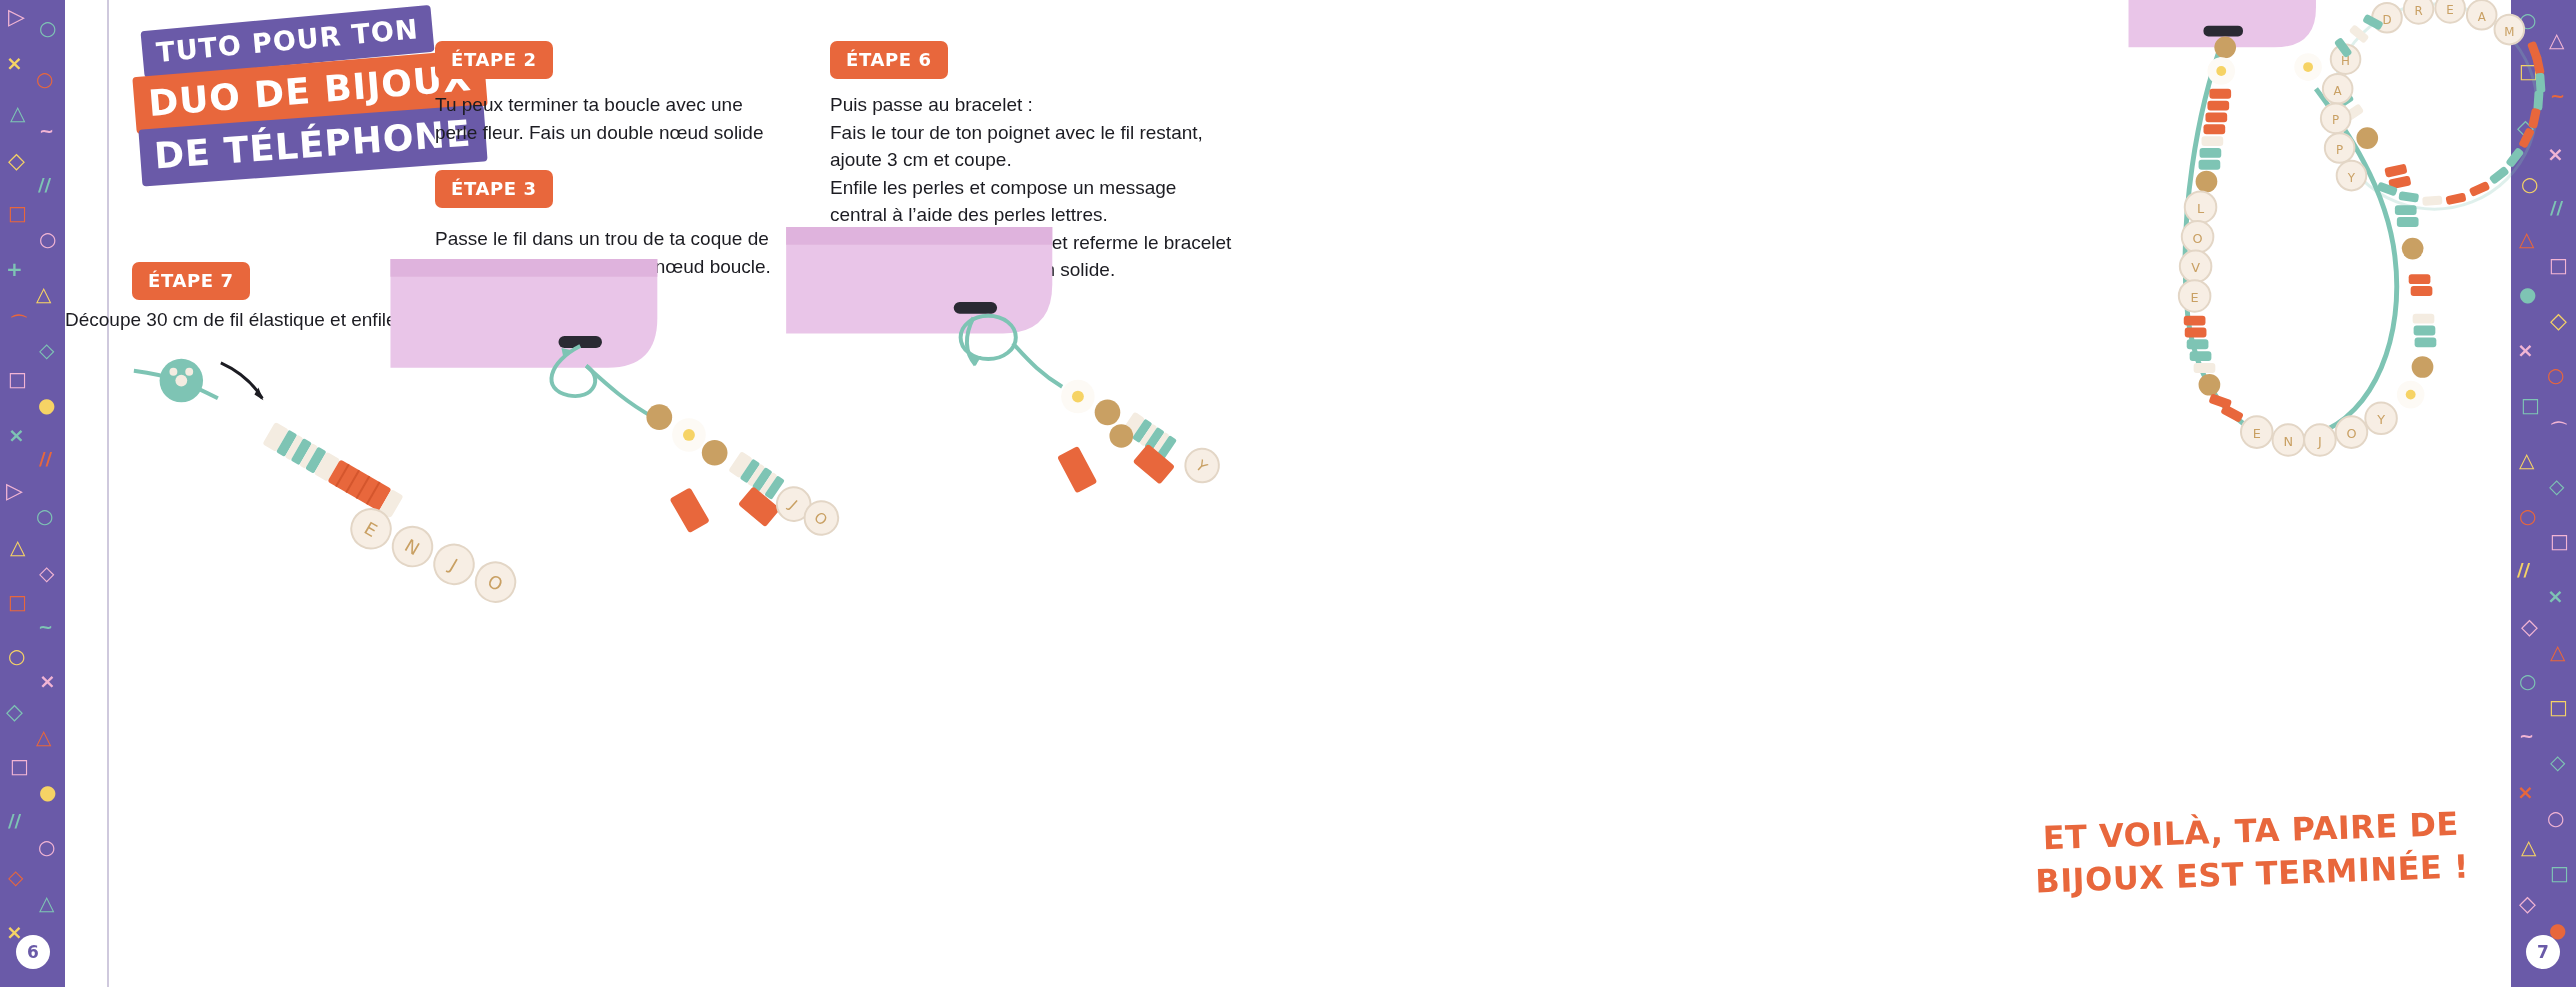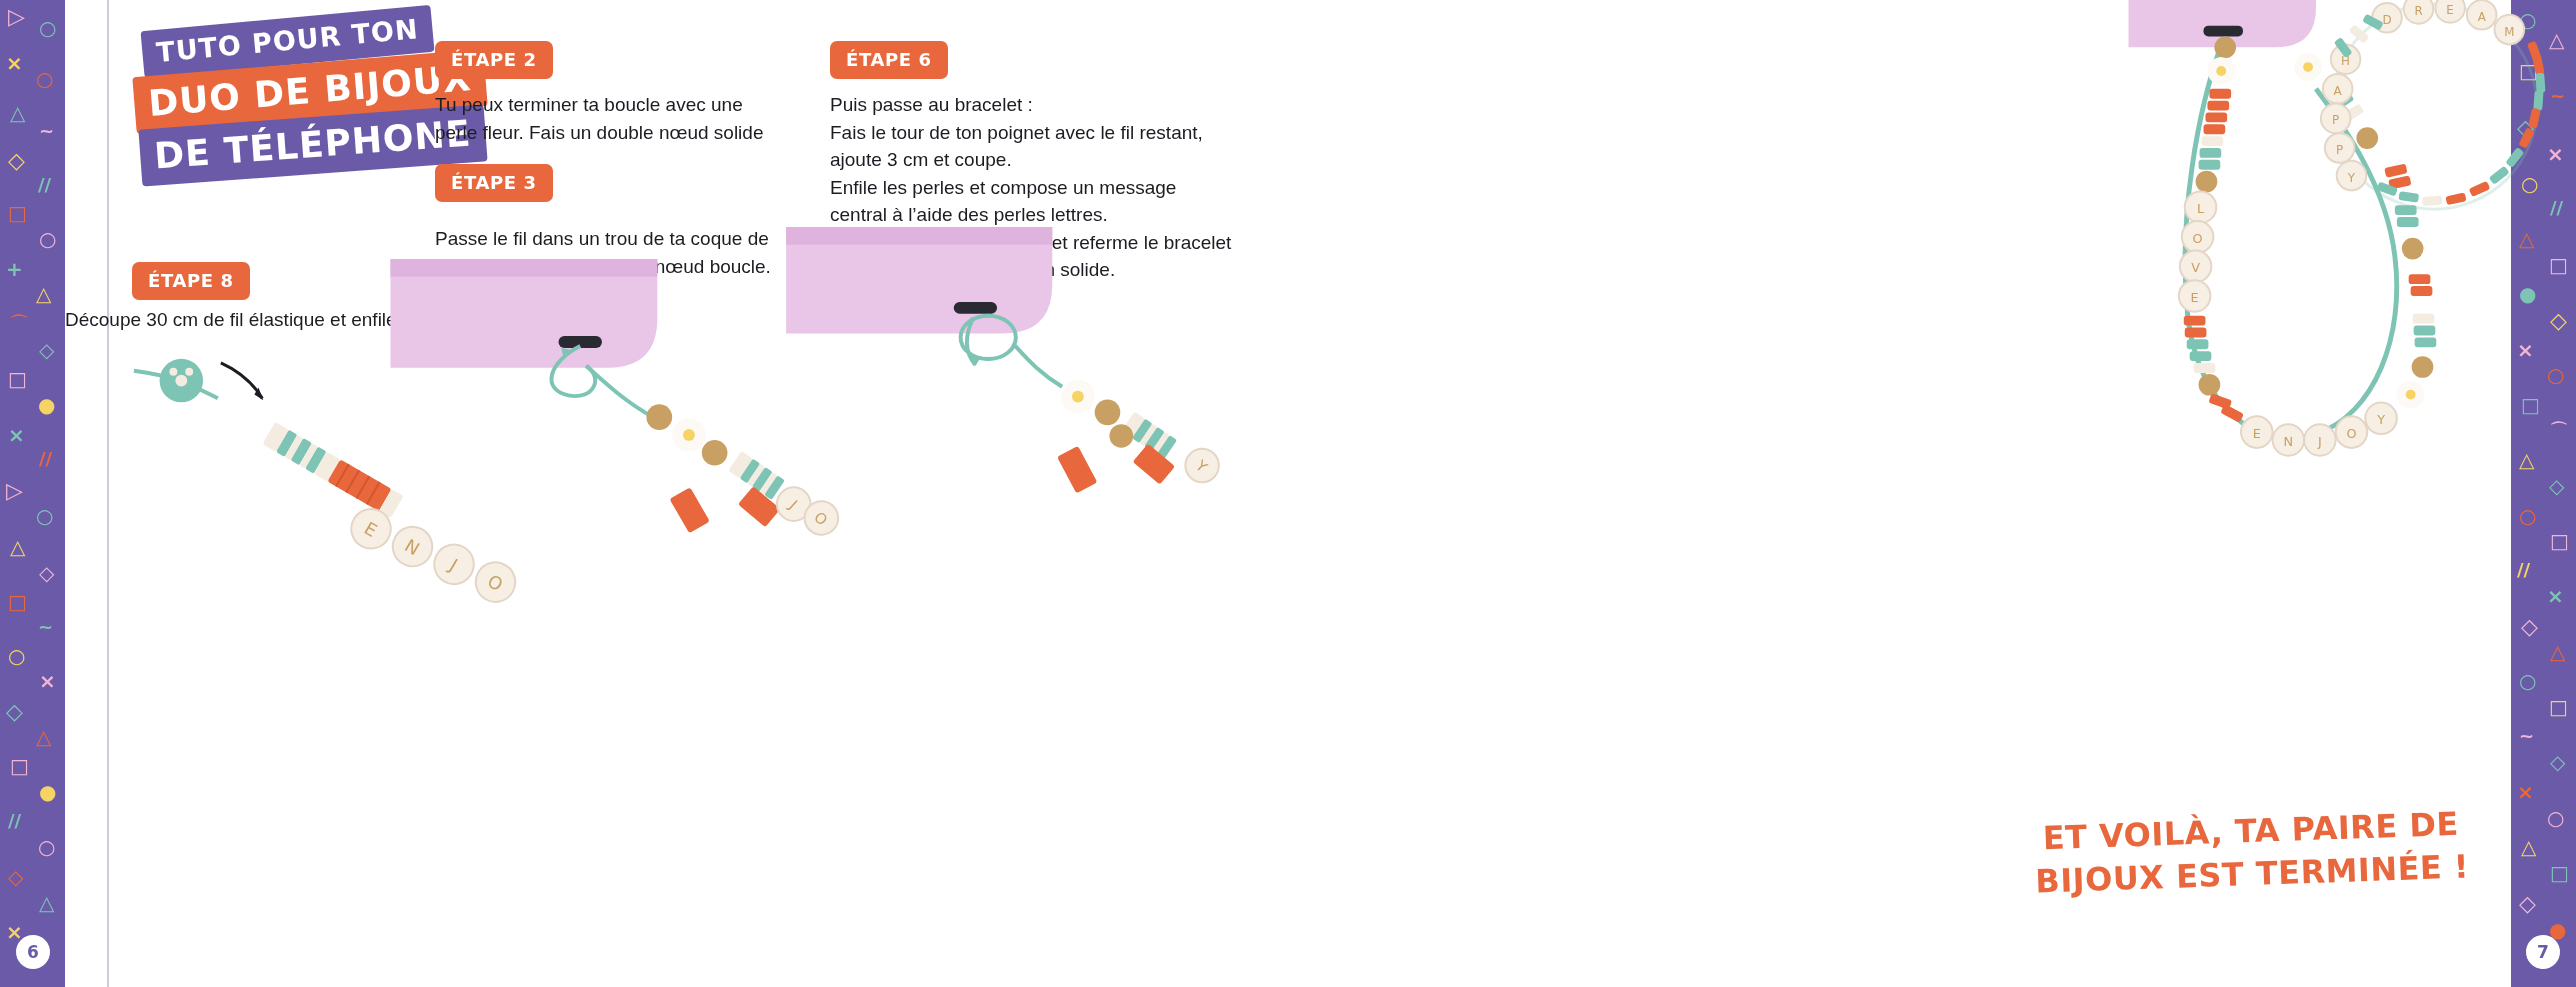--- a/index.html
+++ b/index.html
@@ -218,21 +218,21 @@
 <div class="page">
 
   <div class="gutter"></div>
 
   <div class="title-block">
     <div class="title-band band-1">TUTO POUR TON</div>
     <div class="title-band band-2">DUO DE BIJOUX</div>
     <div class="title-band band-3">DE TÉLÉPHONE</div>
   </div>
 
-  <div class="step-badge" style="left:67px; top:262px;">ÉTAPE 8</div>
+  <div class="step-badge" style="left:67px; top:262px;">ÉTAPE 7</div>
   <div class="step-text" style="left:0px; top:306px; width:434px; text-align:left; padding-left:0px;">Découpe 30 cm de fil élastique et enfile les perles.</div>
 
   <div class="illus" style="left:59px; top:341px; width:415px; height:257px;">
     <svg width="415" height="257" viewBox="0 0 420 260">
 
       <path d="M 10 30 C 50 35 70 45 95 58" stroke="#7ec4b4" stroke-width="4" fill="none"></path>
 
       <g>
         <circle cx="58" cy="40" r="22" fill="#7ec4b4"></circle>
         <circle cx="58" cy="40" r="6" fill="#f4ece1"></circle>
@@ -279,21 +279,21 @@
           <text x="376" y="251" font-family="&quot;DejaVu Sans&quot;, sans-serif" font-size="18" fill="#c9a063" text-anchor="middle">O</text>
         </g>
       </g>
     </svg>
   </div>
 
   <div class="step-badge" style="left:370px; top:41px;">ÉTAPE 2</div>
   <div class="step-text" style="left:370px; top:91px; width:365px;">Tu peux terminer ta boucle avec une
 perle fleur. Fais un double nœud solide</div>
 
-  <div class="step-badge" style="left:370px; top:164px;">ÉTAPE 3</div>
+  <div class="step-badge" style="left:370px; top:170px;">ÉTAPE 3</div>
   <div class="step-text" style="left:370px; top:225px; width:375px;">Passe le fil dans un trou de ta coque de
 téléphone et fais un autre nœud boucle.</div>
 
   <div class="illus" style="left:365px; top:259px; width:425px; height:257px;">
     <svg width="425" height="257" viewBox="0 0 430 260">
 
       <g>
         <path d="M -40 0 L 230 0 L 230 60 Q 230 110 180 110 L -40 110 Z" fill="#e9c5e8"></path>
         <path d="M -40 0 L 230 0 L 230 18 L -40 18 Z" fill="#dfb3dd"></path>
         <rect x="130" y="78" width="44" height="12" rx="6" fill="#2a2a33"></rect>

